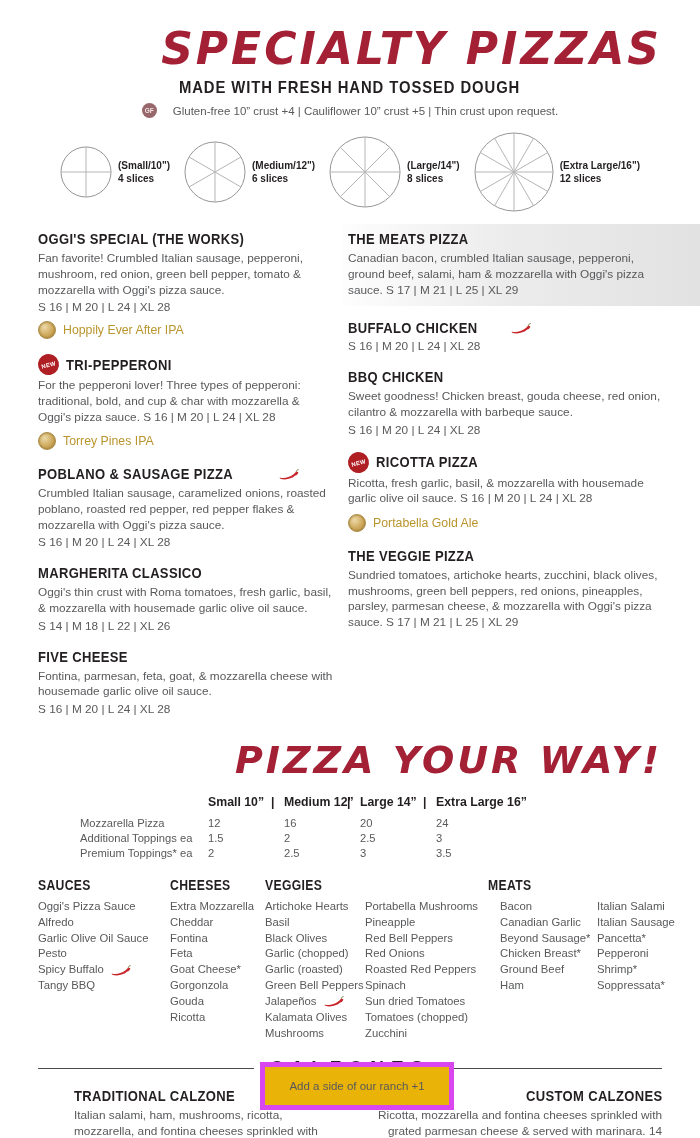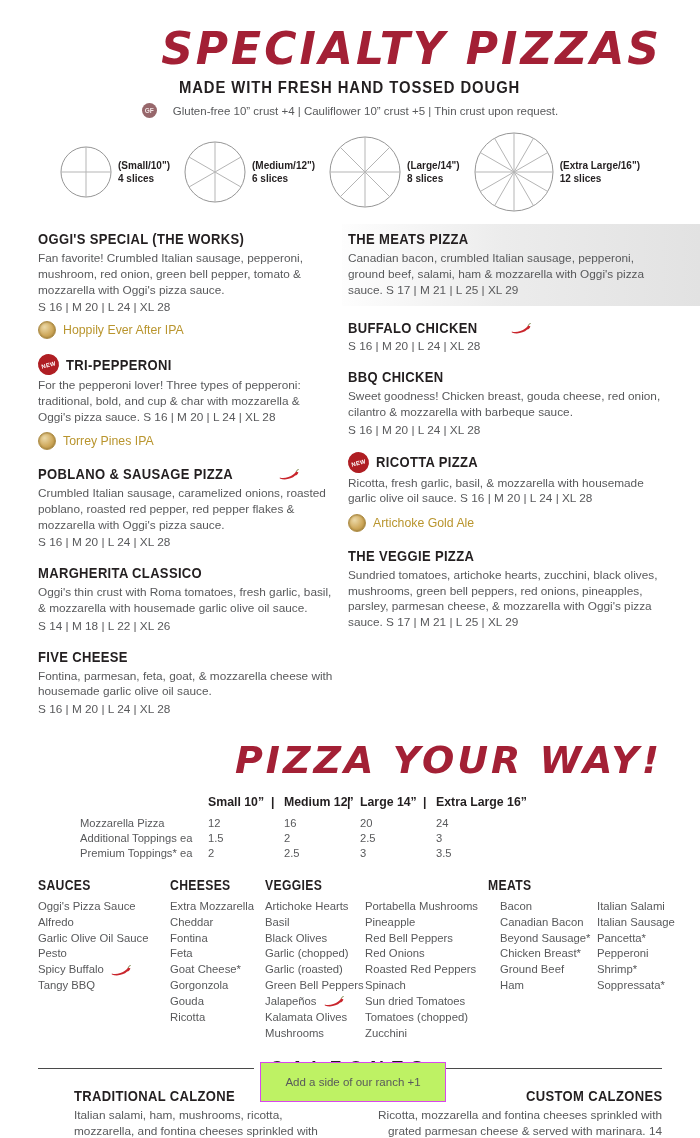--- a/index.html
+++ b/index.html
@@ -76,22 +76,22 @@
   .divider{display:flex;align-items:center;gap:16px;margin:16px 0 8px;}
   .divider .line{flex:1;height:1px;background:#4a4a4a;}
   .divider h2{margin:0;color:#231f20;font-weight:700;font-size:19px;letter-spacing:7px;}
   .calzones{display:flex;justify-content:space-between;margin-top:6px;}
   .cz-left{width:290px;margin-left:36px;}
   .cz-left .item-desc{width:252px;}
   .cz-right{width:300px;text-align:right;}
   .cz-right .item-title{justify-content:flex-end;}
   .cz-right .item-title .t{transform-origin:100% 50%;}
   .cz-lines .list-line{white-space:normal;display:block;font-size:11.8px;line-height:1.4;}
-  .ranch-box{position:absolute;left:260px;top:1062px;width:168px;border:1px solid #d946ef;
-             padding:13px 8px;text-align:center;font-size:11.5px;color:#58595b;background:#bef264;}
+  .ranch-box{position:absolute;left:260px;top:1062px;width:168px;border:5px solid #d946ef;
+             padding:13px 8px;text-align:center;font-size:11.5px;color:#58595b;background:#eab308;}
 </style>
 </head>
 <body>
 
 <div class="page">
 
   <h1 class="big-red">SPECIALTY PIZZAS</h1>
   <div class="subtitle-wrap">
     <span class="subtitle">MADE WITH FRESH HAND TOSSED DOUGH</span>
   </div>
@@ -244,21 +244,21 @@
           <div class="item-prices">S 16 | M 20 | L 24 | XL 28</div>
         </div>
         <div class="item">
           <div class="item-title">
             <span class="new-badge">NEW</span>
             <span class="t">RICOTTA PIZZA</span>
           </div>
           <div class="item-desc">Ricotta, fresh garlic, basil, &amp; mozzarella with housemade garlic olive oil sauce. S 16 | M 20 | L 24 | XL 28</div>
           <div class="beer">
             <span class="beer-icon"></span>
-            <span class="beer-name">Artichoke Gold Ale</span>
+            <span class="beer-name">Portabella Gold Ale</span>
           </div>
         </div>
         <div class="item">
           <div class="item-title">
             <span class="t">THE VEGGIE PIZZA</span>
           </div>
           <div class="item-desc">Sundried tomatoes, artichoke hearts, zucchini, black olives, mushrooms, green bell peppers, red onions, pineapples, parsley, parmesan cheese, &amp; mozzarella with Oggi's pizza sauce. S 17 | M 21 | L 25 | XL 29</div>
         </div>
       </div>
   </div>
@@ -350,21 +350,21 @@
             <div class="list-line">Tomatoes (chopped)</div>
             <div class="list-line">Zucchini</div>
           </div>
       </div>
     </div>
     <div class="t-meats">
       <h3 class="tcol-h"><span class="t">MEATS</span></h3>
       <div class="tg-cols">
         <div class="t-meat1">
             <div class="list-line">Bacon</div>
-            <div class="list-line">Canadian Bacon</div>
+            <div class="list-line">Canadian Garlic</div>
             <div class="list-line">Beyond Sausage*</div>
             <div class="list-line">Chicken Breast*</div>
             <div class="list-line">Ground Beef</div>
             <div class="list-line">Ham</div>
           </div>
         <div class="t-meat2">
             <div class="list-line">Italian Salami</div>
             <div class="list-line">Italian Sausage</div>
             <div class="list-line">Pancetta*</div>
             <div class="list-line">Pepperoni</div>

